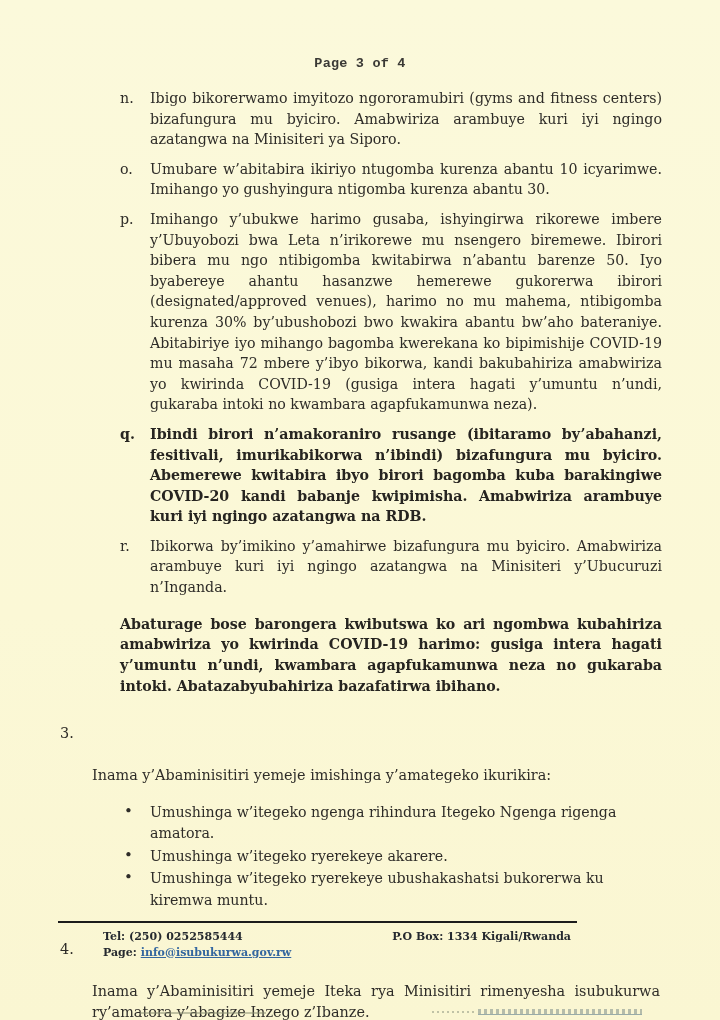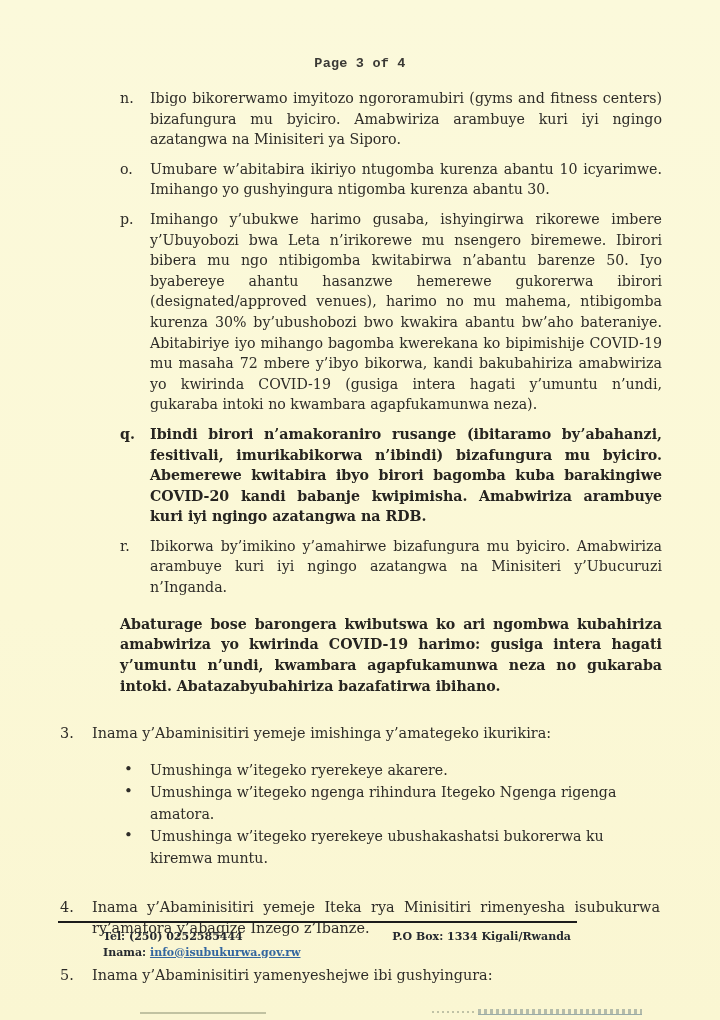--- a/index.html
+++ b/index.html
@@ -73,20 +73,21 @@
     font-size: 14.4px;
     line-height: 21px;
   }
   .nitem .nnum {
     flex: none;
     width: 32px;
   }
   .nitem .ntext {
     flex: 1;
     text-align: justify;
+    margin-top: 42px;
   }
   .nitem.space-before { margin-top: 26px; }
   .bullets {
     list-style: none;
     margin: 16px 60px 28px 124px;
     padding: 0;
     font-size: 14.2px;
     line-height: 21.5px;
   }
   .bullets li {
@@ -197,22 +198,22 @@
   </div>
 
   <p class="notice">Abaturage bose barongera kwibutswa ko ari ngombwa kubahiriza amabwiriza yo kwirinda COVID-19 harimo: gusiga intera hagati y’umuntu n’undi, kwambara agapfukamunwa neza no gukaraba intoki. Abatazabyubahiriza bazafatirwa ibihano.</p>
 
   <div class="nitem space-before">
     <span class="nnum">3.</span>
     <span class="ntext">Inama y’Abaminisitiri yemeje imishinga y’amategeko ikurikira:</span>
   </div>
 
   <ul class="bullets">
+    <li>Umushinga w’itegeko ngenga rihindura Itegeko Ngenga rigenga amatora.</li>
     <li>Umushinga w’itegeko ryerekeye akarere.</li>
-    <li>Umushinga w’itegeko ngenga rihindura Itegeko Ngenga rigenga amatora.</li>
     <li>Umushinga w’itegeko ryerekeye ubushakashatsi bukorerwa ku kiremwa muntu.</li>
   </ul>
 
   <div class="nitem space-before">
     <span class="nnum">4.</span>
     <span class="ntext">Inama y’Abaminisitiri yemeje Iteka rya Minisitiri rimenyesha isubukurwa ry’amatora y’abagize Inzego z’Ibanze.</span>
   </div>
 
   <div class="nitem space-before">
     <span class="nnum">5.</span>
@@ -223,21 +224,21 @@
 
 <div class="footer">
   <div class="footer-rule"></div>
   <div class="footer-cols">
     <div class="fcol left">
       <div class="frow">
         <span class="flabel">Tel:</span>
         <span class="fval">(250) 0252585444</span>
       </div>
       <div class="frow">
-        <span class="flabel">Inama:</span>
+        <span class="flabel">Page:</span>
         <a class="flink">info@isubukurwa.gov.rw</a>
       </div>
     </div>
     <div class="fcol right">
       <div class="frow">
         <span class="flabel">P.O Box:</span>
         <span class="fval">1334 Kigali/Rwanda</span>
       </div>
     </div>
   </div>

